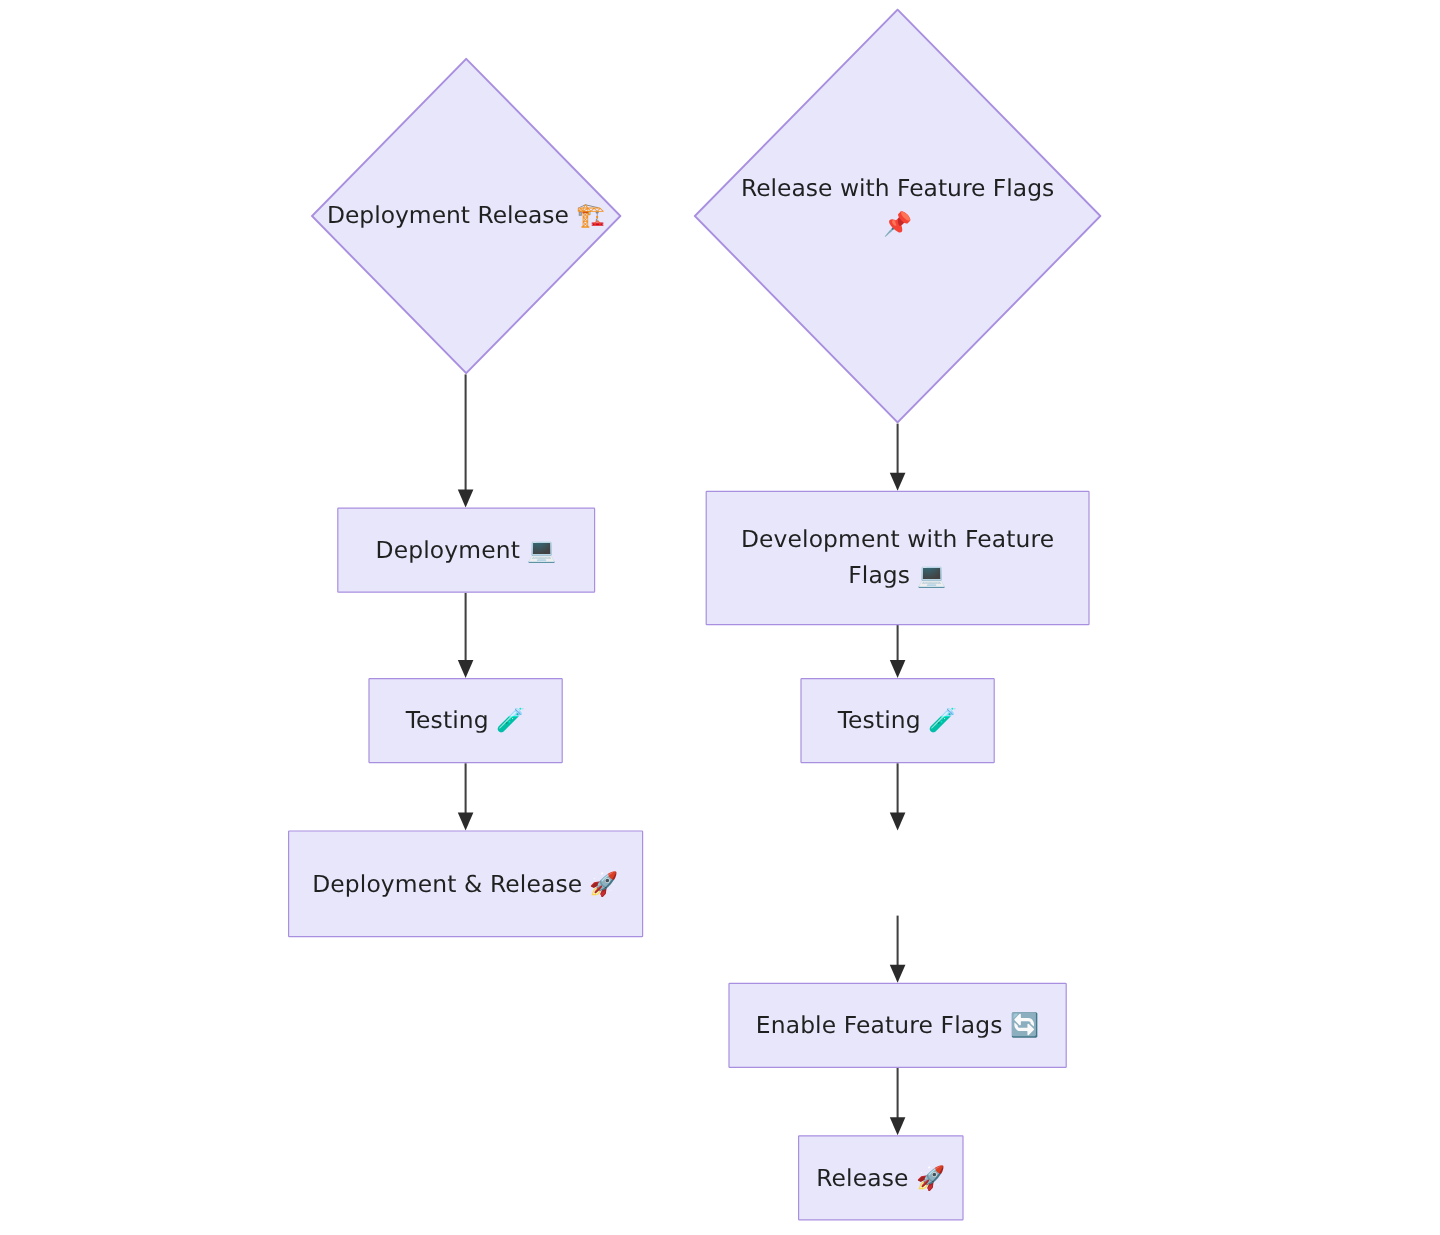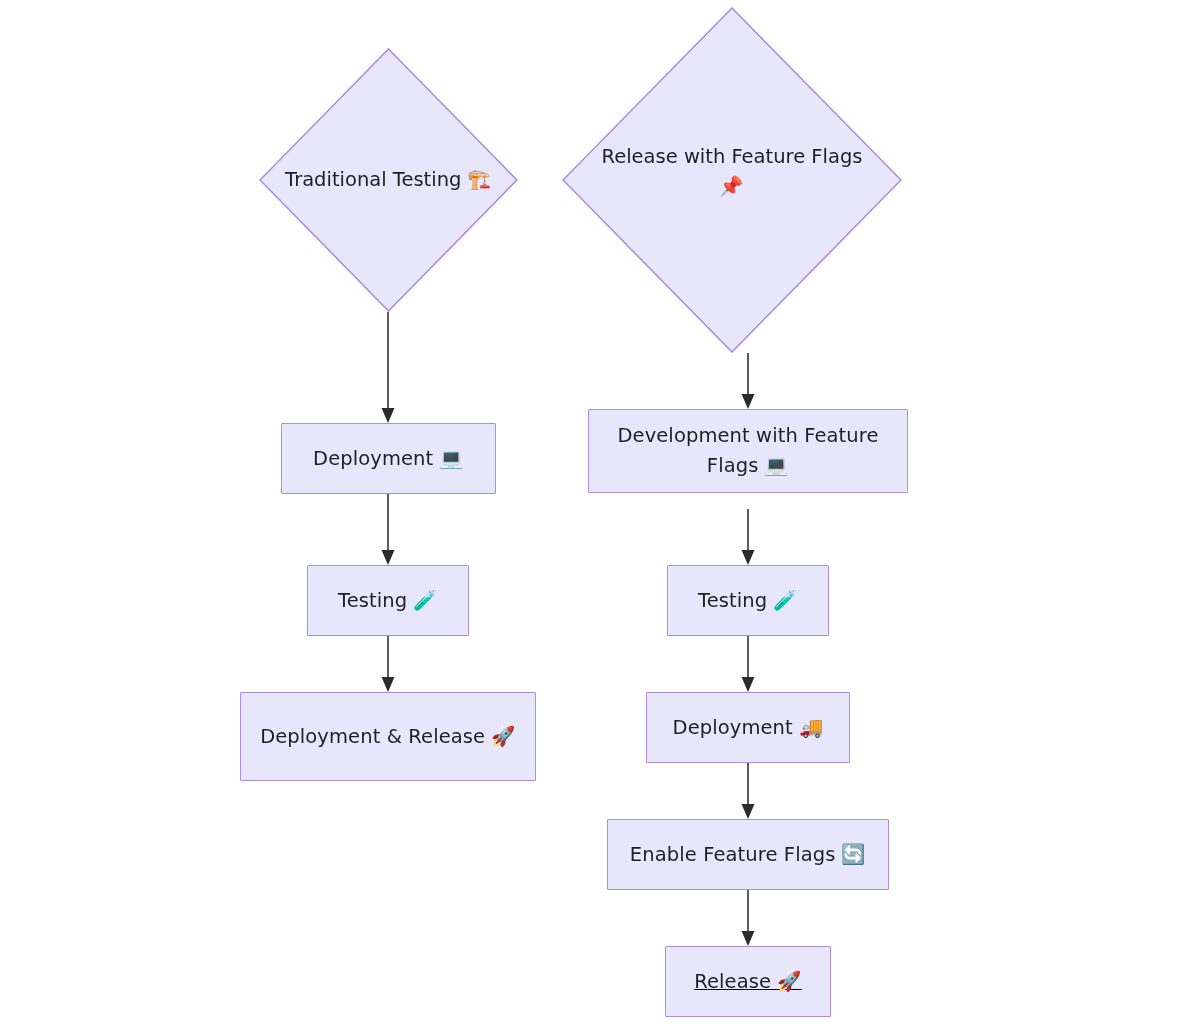--- a/index.html
+++ b/index.html
@@ -123,57 +123,54 @@
     <g>
       <line class="edge-line" x1="748" y1="890" x2="748" y2="936"></line>
       <polygon class="edge-head" points="748,946 741.5,931 754.5,931"></polygon>
     </g>
   </svg>
 
   <div class="node node-diamond" style="left:259px; top:48px; width:259px; height:264px;">
     <svg class="diamond-shape" viewBox="0 0 259 264" preserveAspectRatio="none">
       <polygon points="129.5,1 258,132 129.5,263 1,132"></polygon>
     </svg>
-    <span class="diamond-label">Traditional Testing 🏗️</span>
+    <span class="diamond-label">Deployment Release 🏗️</span>
   </div>
 
   <div class="node node-rect" style="left:281px; top:423px; width:215px; height:71px;">
     <span class="node-label">Deployment 💻</span>
   </div>
 
   <div class="node node-rect" style="left:307px; top:565px; width:162px; height:71px;">
     <span class="node-label">Testing 🧪</span>
   </div>
 
   <div class="node node-rect" style="left:240px; top:692px; width:296px; height:89px;">
     <span class="node-label">Deployment &amp; Release 🚀</span>
   </div>
 
-  <div class="node node-diamond" style="left:562px; top:7px; width:340px; height:346px;justify-content:center;">
+  <div class="node node-diamond" style="left:578px; top:7px; width:340px; height:346px;justify-content:center;">
     <svg class="diamond-shape" viewBox="0 0 340 346" preserveAspectRatio="none">
       <polygon points="170,1 339,173 170,345 1,173"></polygon>
     </svg>
     <span class="diamond-label" style="transform:translateY(-8px);">Release with Feature Flags
 📌</span>
   </div>
 
-  <div class="node node-rect" style="left:588px; top:409px; width:320px; height:84px;">
+  <div class="node node-rect" style="left:588px; top:409px; width:320px; height:112px;">
     <span class="node-label">Development with Feature
 Flags 💻</span>
   </div>
 
   <div class="node node-rect" style="left:667px; top:565px; width:162px; height:71px;">
     <span class="node-label">Testing 🧪</span>
   </div>
 
-  <div class="node node-rect" style="left:646px; top:692px; width:204px; height:71px;">
-    <span class="node-label">Deployment 🚚</span>
-  </div>
 
   <div class="node node-rect" style="left:607px; top:819px; width:282px; height:71px;">
     <span class="node-label">Enable Feature Flags 🔄</span>
   </div>
 
-  <div class="node node-rect" style="left:665px; top:946px; width:166px; height:71px;text-decoration:underline;">
+  <div class="node node-rect" style="left:665px; top:946px; width:138px; height:71px;">
     <span class="node-label">Release 🚀</span>
   </div>
 
 </div>
 
 </body></html>

